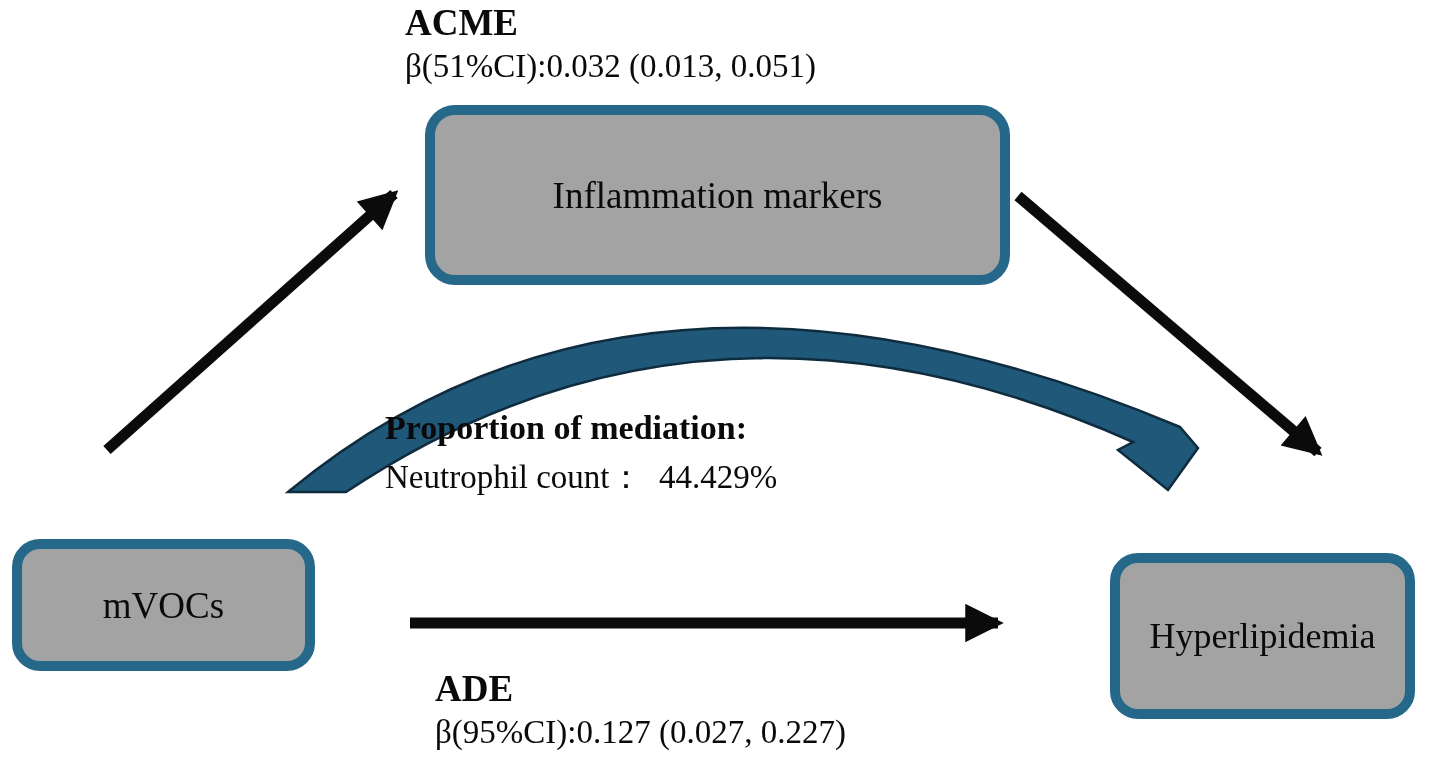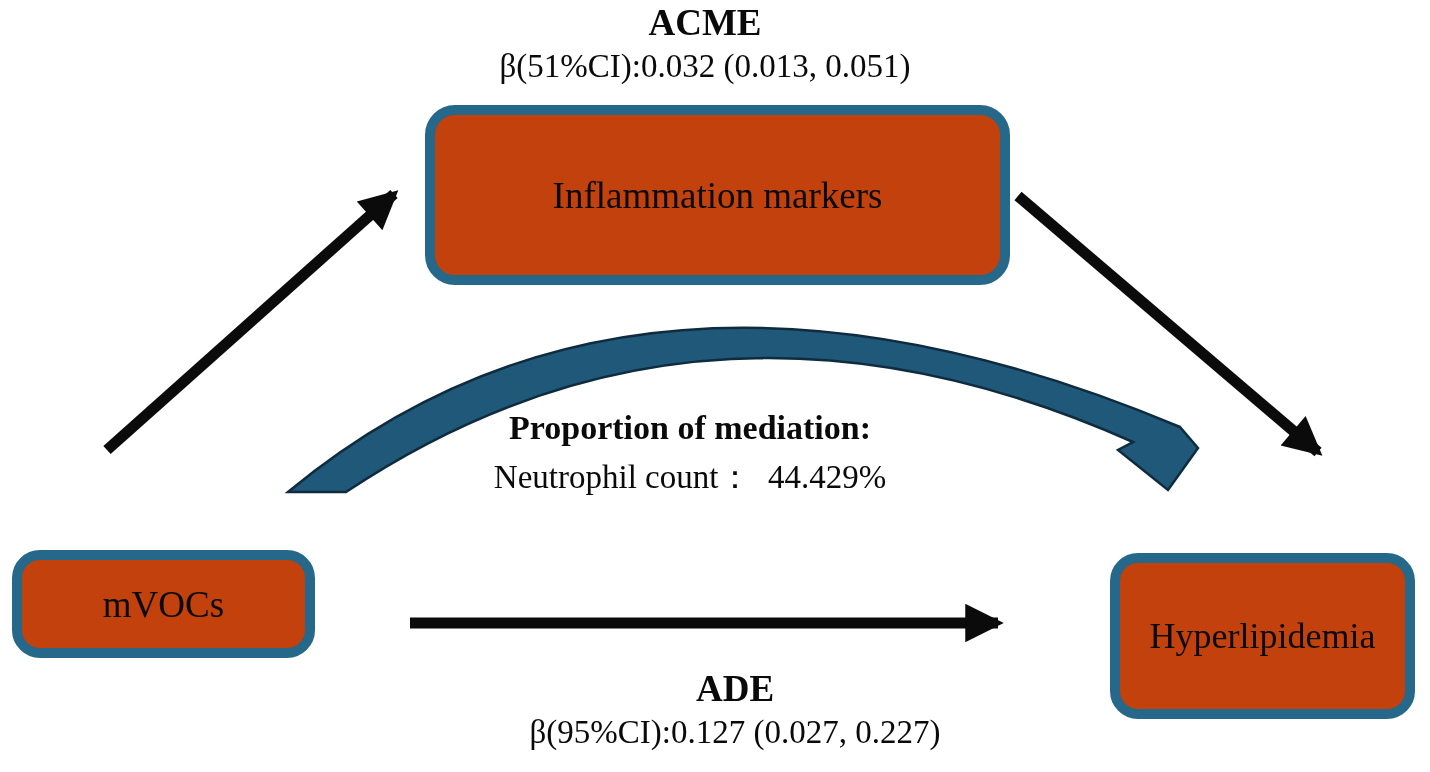--- a/index.html
+++ b/index.html
@@ -13,29 +13,29 @@
   }
   svg.arrow-layer{position:absolute;left:0;top:0;z-index:1;}
   svg.arrow-layer line{stroke:#0b0b0b;stroke-width:11;}
   svg.arrow-layer .arrow-head{fill:#0b0b0b;}
   .curved-arrow{fill:#20587A;stroke:#0F2C3E;stroke-width:2.5;}
 
   .box{
     position:absolute;z-index:2;
     border:10px solid #266889;
     border-radius:30px;
-    background:#c2410c;
+    background:#a3a3a3;
     display:flex;align-items:center;justify-content:center;
     box-sizing:border-box;
   }
   .box-mediator{left:425px;top:105px;width:585px;height:180px;font-size:37px;}
-  .box-exposure{left:12px;top:550px;width:303px;height:108px;font-size:37px;border-radius:28px;}
+  .box-exposure{left:12px;top:539px;width:303px;height:132px;font-size:37px;border-radius:28px;}
   .box-outcome{left:1110px;top:553px;width:305px;height:166px;font-size:36px;border-radius:28px;}
 
-  .txt{position:absolute;z-index:3;text-align:center;}
+  .txt{position:absolute;z-index:3;text-align:left;}
   .top-block{left:405px;top:0;width:600px;}
   .mediation-block{left:385px;top:403px;width:610px;}
   .ade-block{left:435px;top:666px;width:600px;}
 
   .t-bold{font-weight:bold;font-size:37px;line-height:46px;}
   .t-beta{font-size:33px;line-height:40px;}
   .med-title{font-weight:bold;font-size:34px;line-height:50px;}
   .med-line{font-size:33px;line-height:49px;white-space:pre;}
 </style>
 </head>

